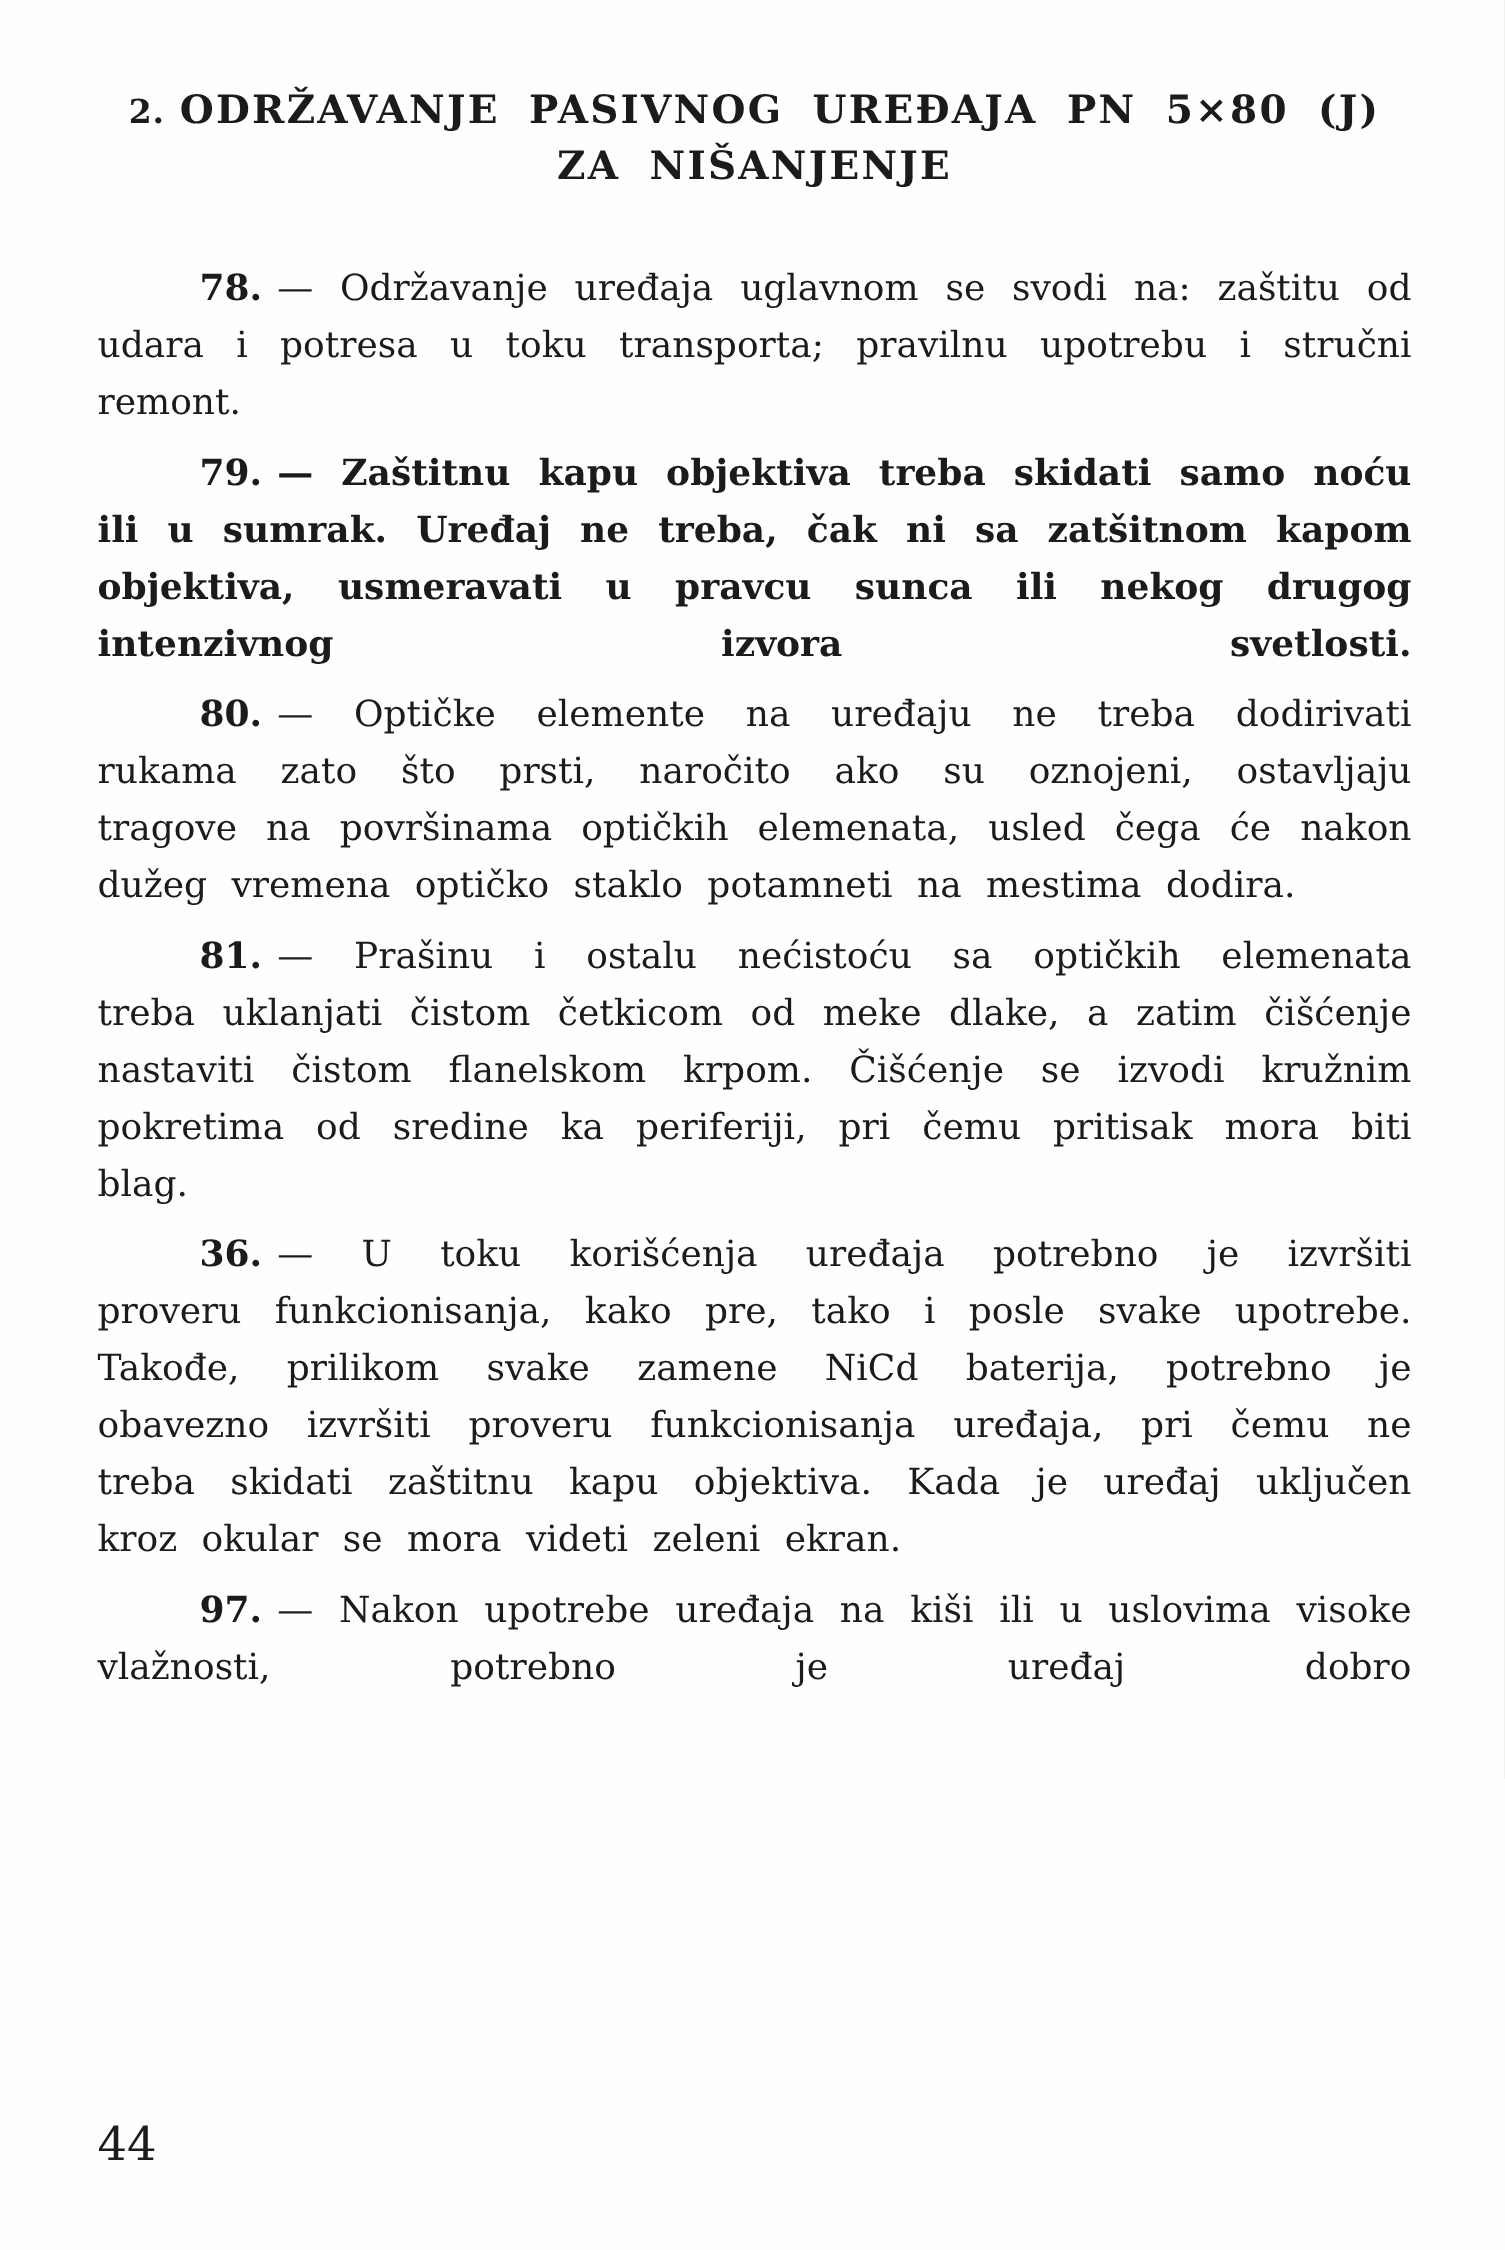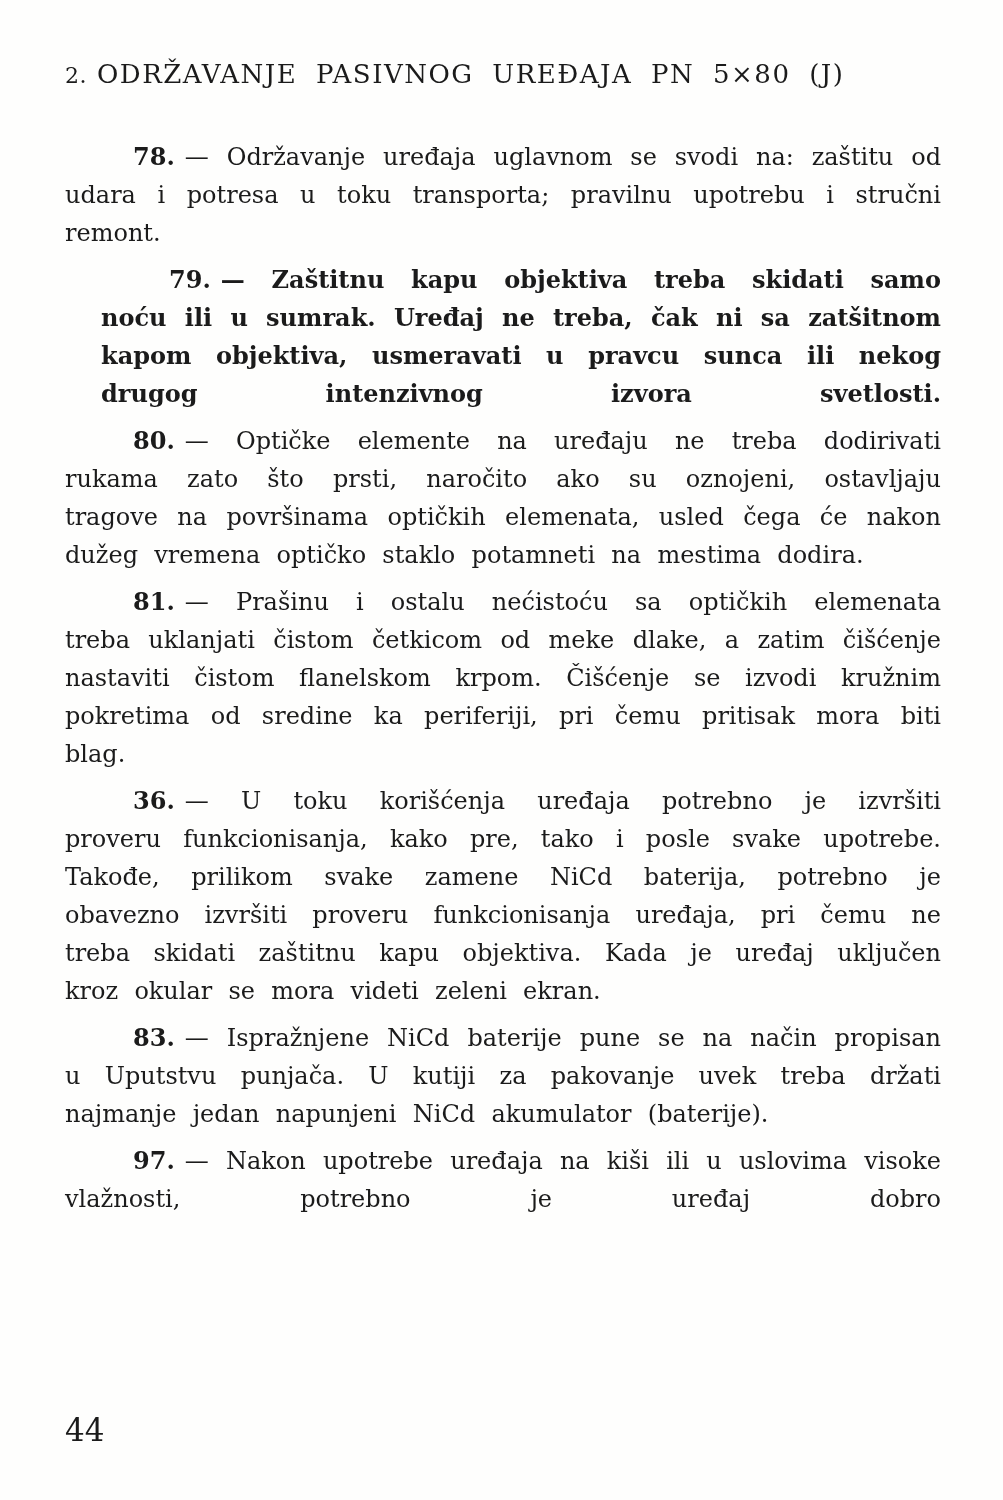--- a/index.html
+++ b/index.html
@@ -12,21 +12,22 @@
     margin: 0 auto;
     background: #fefefd;
     color: #1b1b1b;
     box-sizing: border-box;
     padding: 56px 62px 0 65px;
     font-family: "DejaVu Serif", "Liberation Serif", serif;
     overflow: hidden;
   }
 
   .heading {
-    font-weight: normal;
+    text-align: center;
+    font-weight: bold;
     font-size: 26px;
     line-height: 36px;
     letter-spacing: 1.5px;
     word-spacing: 9px;
     margin: 0 0 44px 0;
   }
   .heading .idx {
     font-size: 22px;
     letter-spacing: 0.5px;
     margin-right: 10px;
@@ -35,21 +36,21 @@
   .body-par {
     font-size: 24px;
     line-height: 38px;
     text-align: justify;
     text-indent: 68px;
     word-spacing: 0.36em;
     margin: 9px 0;
   }
   .body-par.cont { margin-top: 0; }
   .body-par.jlast { text-align-last: justify; }
-  .body-par.bold { font-weight: bold; margin-left: 36px; }
+  .body-par.bold { font-weight: bold; }
 
   .par-num {
     font-weight: bold;
     margin-right: 0.42em;
   }
 
   .page-number {
     position: absolute;
     left: 65px;
     top: 1383px;
@@ -58,20 +59,21 @@
     margin-top: 28px;
   }
 </style>
 </head>
 <body>
 
 <div class="page">
 
   <h1 class="heading">
     <span class="idx">2.</span><span>ODRŽAVANJE PASIVNOG UREĐAJA PN 5×80 (J)</span><br>
+    <span>ZA NIŠANJENJE</span>
   </h1>
 
   <p class="body-par">
     <span class="par-num">78.</span><span>— Održavanje uređaja uglavnom se svodi na: zaštitu od udara i potresa u toku transporta; pravilnu upotrebu i stručni remont.</span>
   </p>
 
 
   <p class="body-par bold jlast">
     <span class="par-num">79.</span><span>— Zaštitnu kapu objektiva treba skidati samo noću ili u sumrak. Uređaj ne treba, čak ni sa zatšitnom kapom objektiva, usmeravati u pravcu sunca ili nekog drugog intenzivnog izvora svetlosti.</span>
   </p>
@@ -81,23 +83,20 @@
   </p>
 
   <p class="body-par jlast">
     <span class="par-num">81.</span><span>— Prašinu i ostalu nećistoću sa optičkih elemenata treba uklanjati čistom četkicom od meke dlake, a zatim čišćenje nastaviti čistom flanelskom krpom. Čišćenje se izvodi kružnim pokretima od sredine ka periferiji, pri čemu pritisak mora biti blag.</span>
   </p>
 
   <p class="body-par">
     <span class="par-num">36.</span><span>— U toku korišćenja uređaja potrebno je izvršiti proveru funkcionisanja, kako pre, tako i posle svake upotrebe. Takođe, prilikom svake zamene NiCd baterija, potrebno je obavezno izvršiti proveru funkcionisanja uređaja, pri čemu ne treba skidati zaštitnu kapu objektiva. Kada je uređaj uključen kroz okular se mora videti zeleni ekran.</span>
   </p>
 
-  <p class="body-par">
-    <span class="par-num">83.</span><span>— Ispražnjene NiCd baterije pune se na način propisan u Uputstvu punjača. U kutiji za pakovanje uvek treba držati najmanje jedan napunjeni NiCd akumulator (baterije).</span>
-  </p>
 
   <p class="body-par jlast">
     <span class="par-num">97.</span><span>— Nakon upotrebe uređaja na kiši ili u uslovima visoke vlažnosti, potrebno je uređaj dobro</span>
   </p>
 
   <div class="page-number">44</div>
 
 </div>
 
 </body></html>

